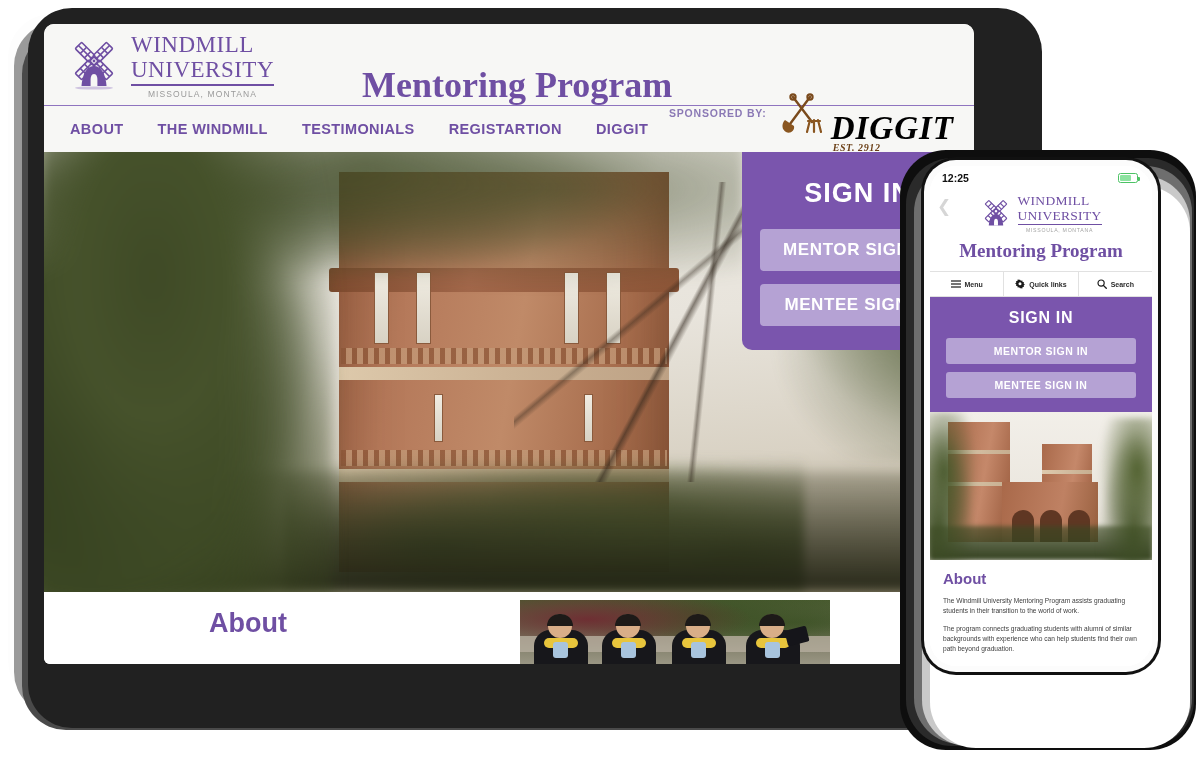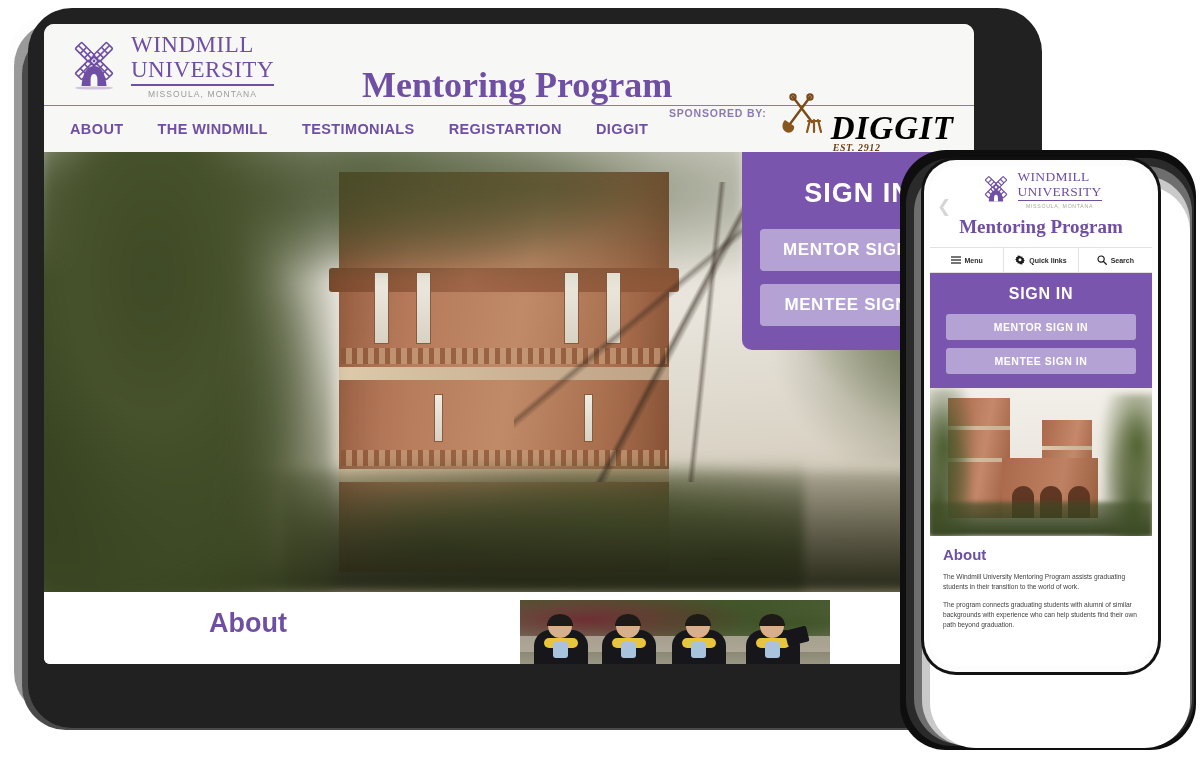--- a/index.html
+++ b/index.html
@@ -495,20 +495,26 @@
   </div>
 
   <div class="frame-right fr-1"></div>
   <div class="frame-right fr-2"></div>
   <div class="frame-right fr-3"></div>
   <div class="frame-right fr-4"></div>
   <div class="frame-right fr-5"></div>
 
   <div class="phone">
 
+    <div class="ph-status">
+      <span class="ph-time">12:25</span>
+      <span class="battery">
+          <span class="battery-fill"></span>
+        </span>
+    </div>
 
     <div class="ph-back">❮</div>
 
     <div class="ph-brand">
       <div class="ph-logo-row">
         <svg class="ph-windmill" viewBox="0 0 52 56">
           <g fill="none" stroke="#6f4fa3" stroke-width="2">
             <g transform="translate(26,24)">
               <g transform="rotate(45)">
                 <rect x="3" y="-4.5" width="19" height="9" rx="1"></rect>

